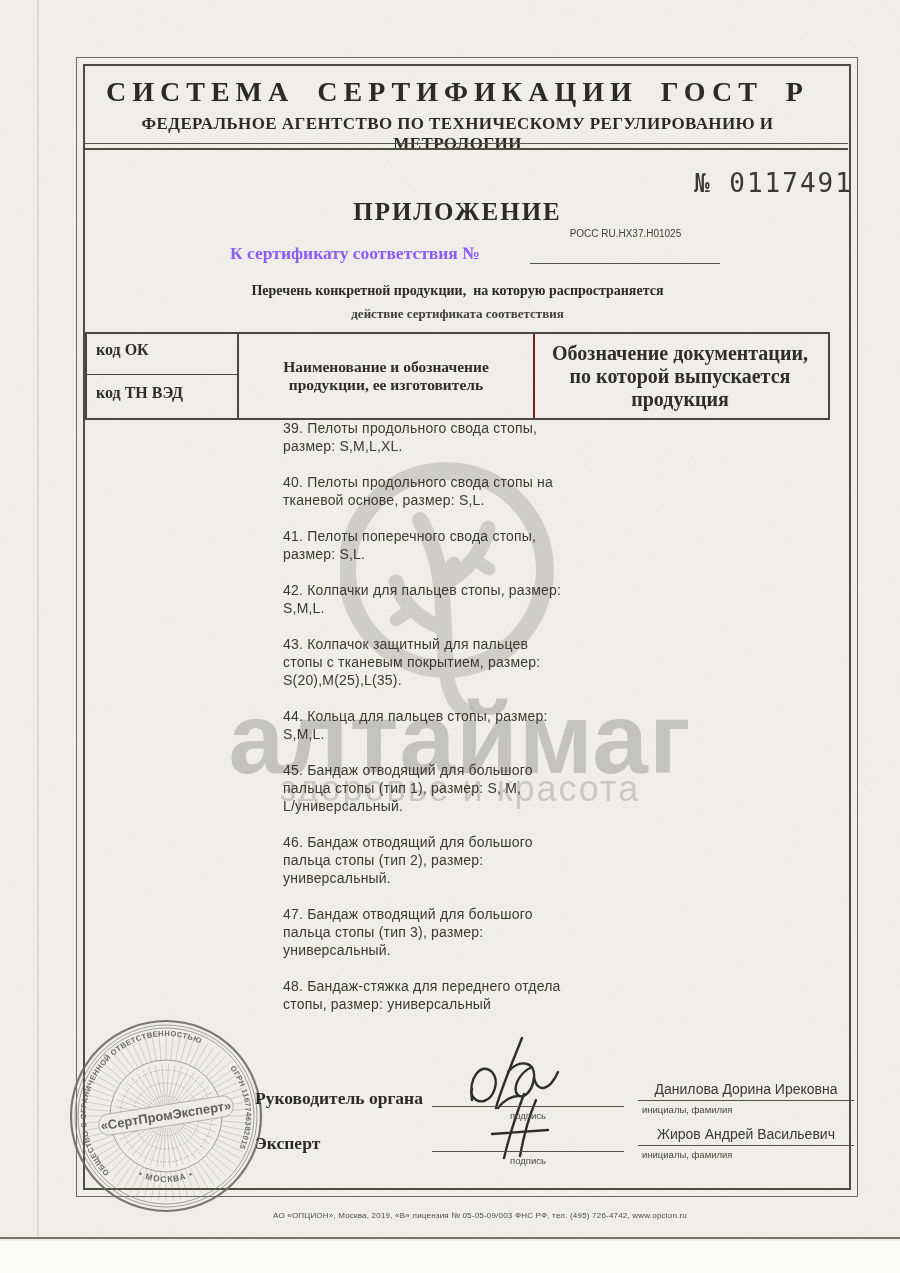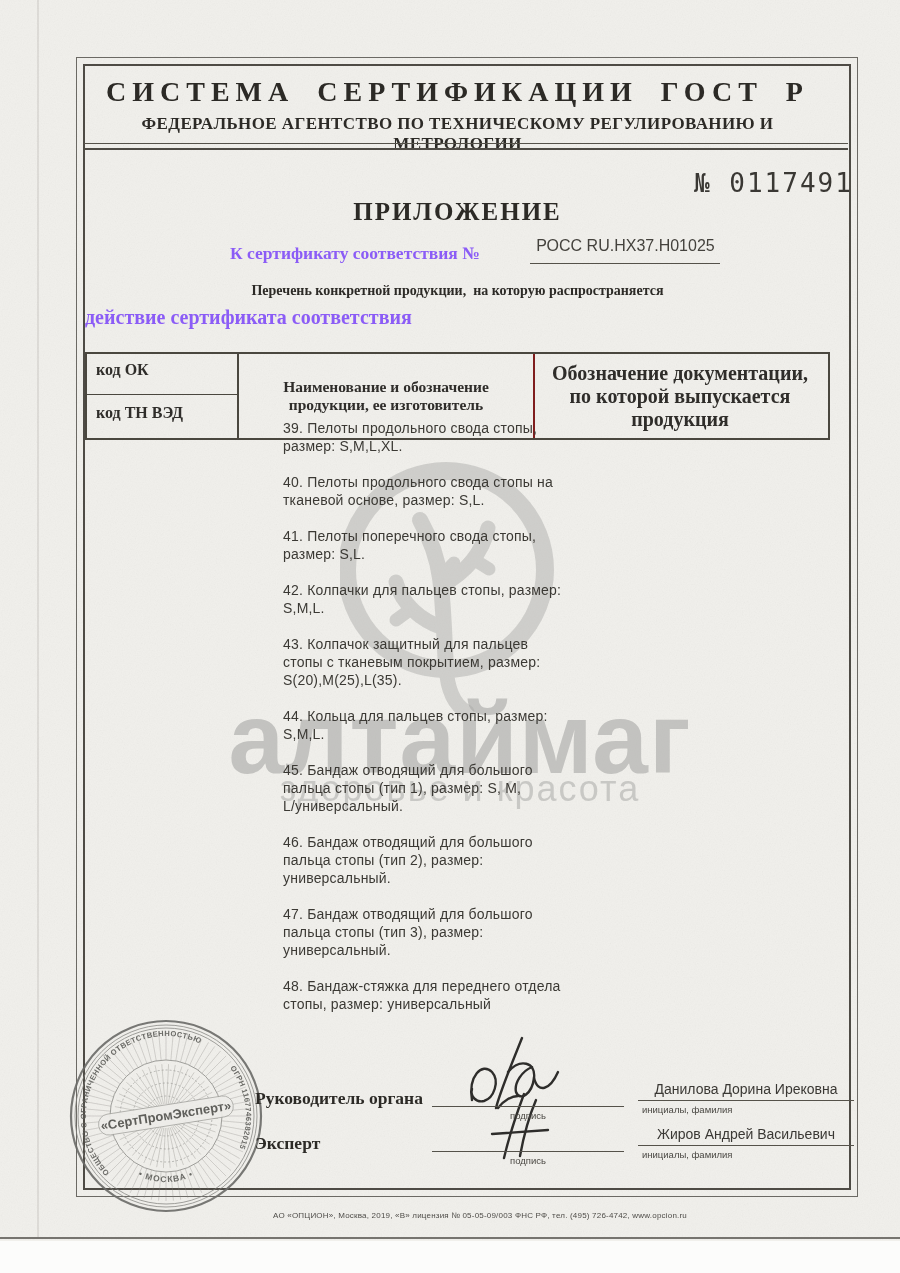--- a/index.html
+++ b/index.html
@@ -23,31 +23,31 @@
     font-size:17px;font-weight:bold;letter-spacing:.4px;color:#2c2a26;}
   .hdr-sep{position:absolute;left:84px;top:143px;width:764px;height:4px;
     border-top:1px solid #55524a;border-bottom:2px solid #4e4b45;}
 
   .blank-no{position:absolute;left:694px;top:168px;width:210px;
     font-family:"DejaVu Sans Mono", monospace;font-size:26px;letter-spacing:2px;color:#3a3834;}
   .appendix{position:absolute;left:85px;top:198px;width:745px;text-align:center;
     font-size:25px;font-weight:bold;letter-spacing:2px;color:#2c2a26;}
 
   .cert-label{position:absolute;left:230px;top:243px;font-size:17.5px;font-weight:bold;color:#8b5cf6;}
-  .cert-value{position:absolute;left:528px;top:237px;width:195px;text-align:center;
-    font-family:"Liberation Sans", sans-serif;font-size:16px;color:#44423d;}
+  .cert-value{position:absolute;left:528px;top:228px;width:195px;text-align:center;
+    font-family:"Liberation Sans", sans-serif;font-size:10px;color:#44423d;}
   .cert-underline{position:absolute;left:530px;top:241px;width:190px;height:22px;
     border-bottom:1.5px solid #55524a;}
 
   .scope1{position:absolute;left:85px;top:283px;width:745px;text-align:center;
     font-size:14px;font-weight:bold;color:#2c2a26;white-space:pre;}
-  .scope2{position:absolute;left:85px;top:306px;width:745px;
-    font-size:20px;font-weight:bold;color:#8b5cf6;}
-
-  .thead{position:absolute;left:85px;top:332px;width:741px;height:84px;border:2px solid #4a473f;margin-top:20px;}
+  .scope2{position:absolute;left:85px;top:306px;width:745px;text-align:center;
+    font-size:13px;font-weight:bold;color:#404040;}
+
+  .thead{position:absolute;left:85px;top:332px;width:741px;height:84px;border:2px solid #4a473f;}
   .th-col1{position:absolute;left:0;top:0;width:150px;height:100%;border-right:2px solid #4a473f;}
   .code-ok{position:absolute;left:9px;top:7px;font-size:16px;font-weight:bold;}
   .col1-div{position:absolute;left:0;top:40px;width:100%;border-top:1.5px solid #4a473f;}
   .code-tnved{position:absolute;left:9px;top:50px;font-size:16px;font-weight:bold;}
   .th-col2{position:absolute;left:152px;top:0;width:294px;height:100%;
     display:flex;align-items:center;justify-content:center;text-align:center;
     font-size:15.5px;font-weight:bold;white-space:pre-line;border-right:2px solid #7f1d1d;}
   .th-col3{position:absolute;left:448px;top:0;width:290px;height:100%;
     display:flex;align-items:center;justify-content:center;text-align:center;
     font-size:20px;font-weight:bold;white-space:pre-line;}

